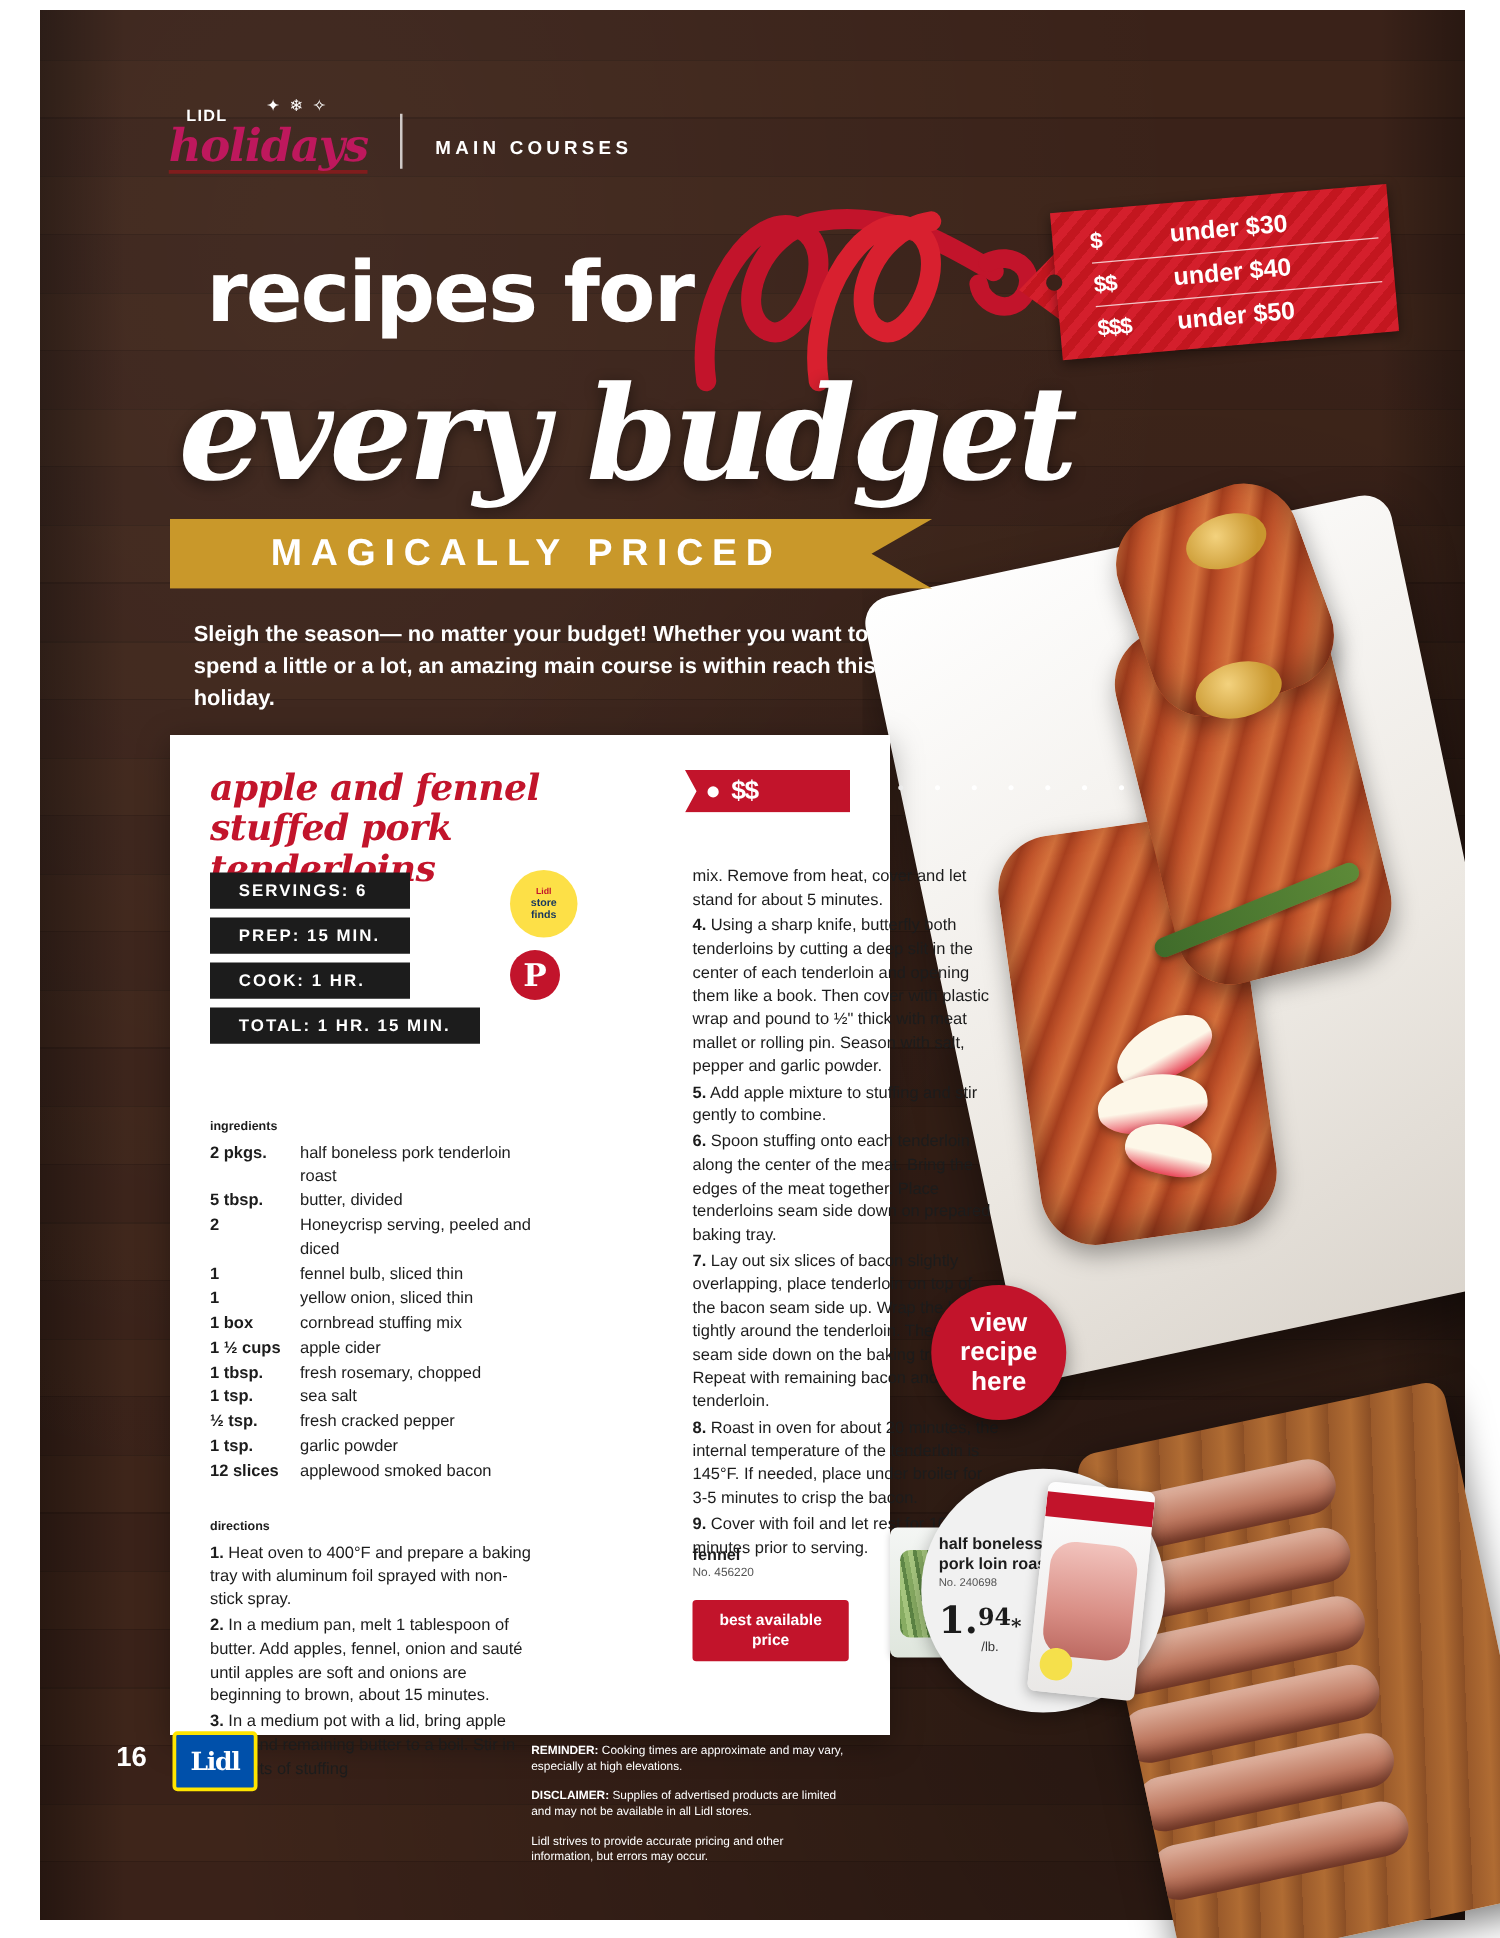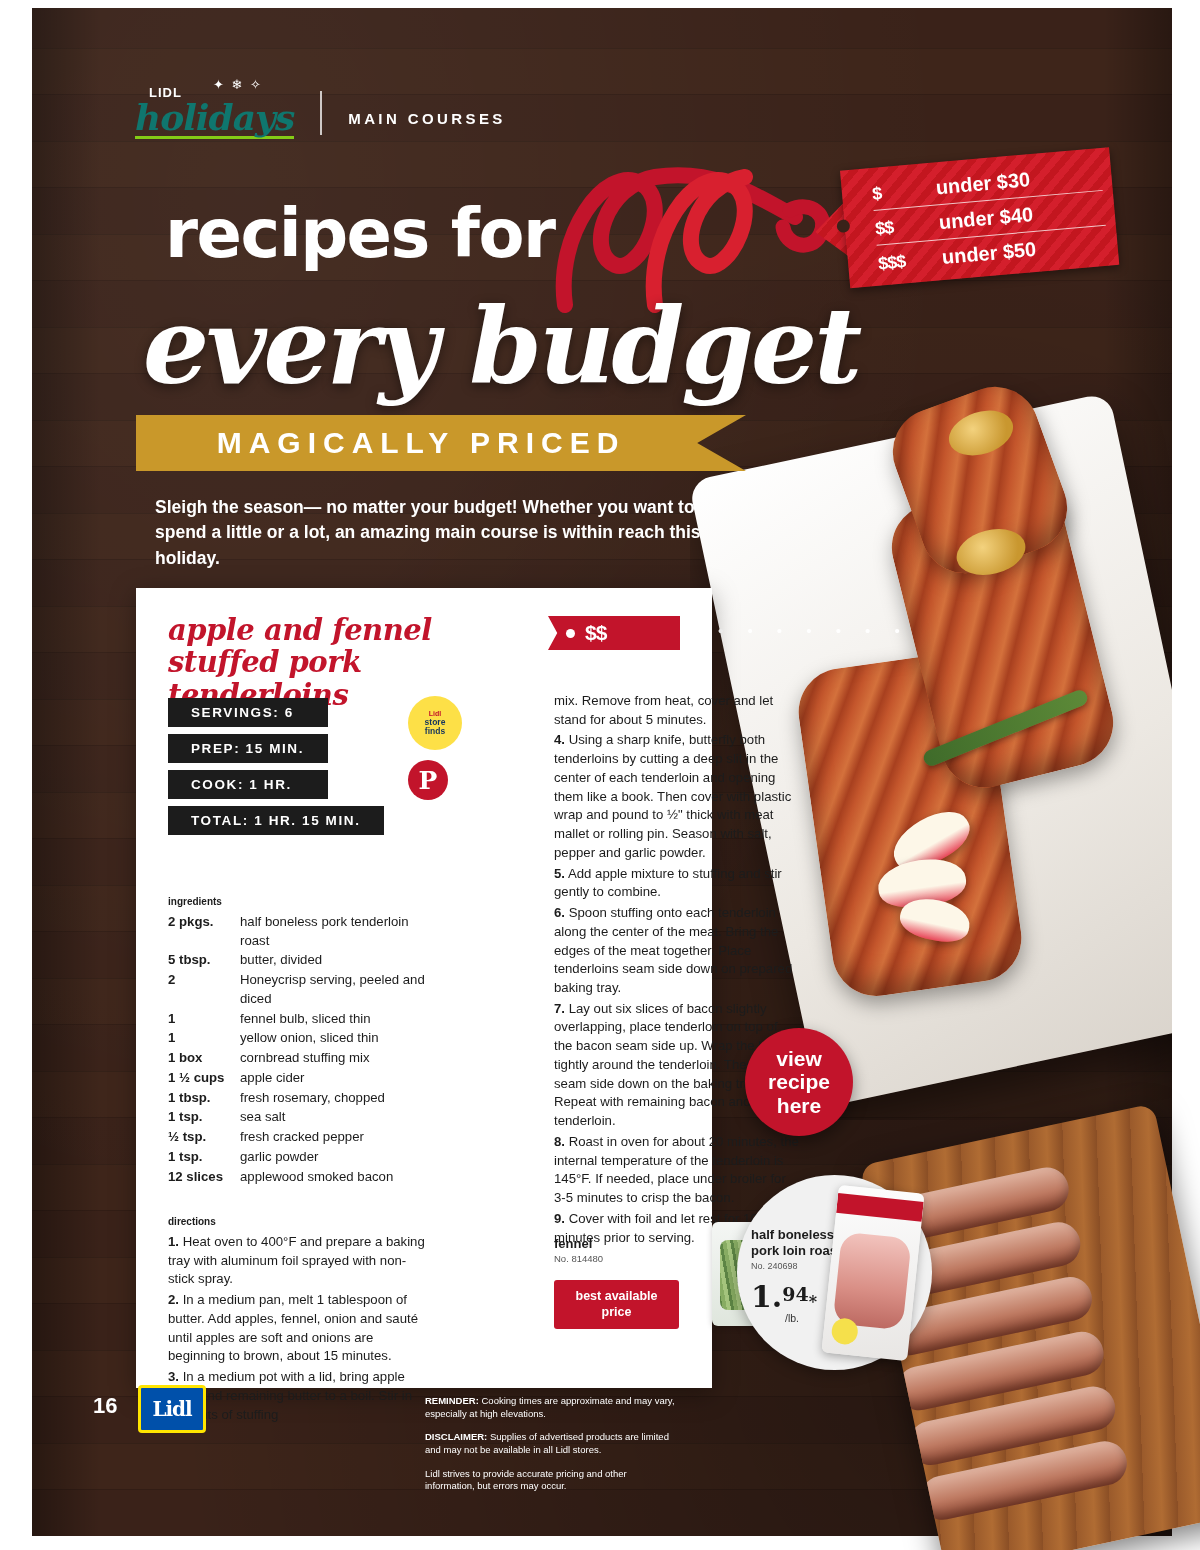--- a/index.html
+++ b/index.html
@@ -32,22 +32,22 @@
 
   
   .hdr { position:absolute; left:135px; top:85px; display:flex; align-items:flex-end; gap:26px; z-index:8;}
   .lidl-holidays { position:relative; color:#fff; }
   .lidl-mini {
     font-family:"Liberation Sans", sans-serif; font-weight:bold; font-size:13px;
     letter-spacing:1px; color:#fff; margin-left:14px;
   }
   .holidays-word {
     font-family:"DejaVu Serif", serif; font-style:italic; font-weight:bold;
-    font-size:36px; color:#0f766e; line-height:.95; letter-spacing:-1px;
-    border-bottom:3px solid #84cc16; padding-bottom:2px; display:inline-block;
+    font-size:36px; color:#be185d; line-height:.95; letter-spacing:-1px;
+    border-bottom:3px solid #7f1d1d; padding-bottom:2px; display:inline-block;
   }
   .snowflakes { position:absolute; left:78px; top:-8px; color:#fff; font-size:13px; letter-spacing:2px;}
   .vrule { width:2px; height:44px; background:rgba(255,255,255,.75); margin-bottom:4px;}
   .main-courses {
     color:#ffffff; font-size:15px; font-weight:bold; letter-spacing:3.4px;
     margin-bottom:12px;
   }
 
   
   .ribbon-art { position:absolute; left:545px; top:155px; width:330px; height:160px; z-index:5;}
@@ -490,21 +490,21 @@
         <span>Roast in oven for about 20 minutes, the internal temperature of the tenderloin is 145°F. If needed, place under broiler for 3-5 minutes to crisp the bacon.</span>
       </p>
       <p class="dir-p">
         <b>9.</b>
         <span>Cover with foil and let rest for 10 minutes prior to serving.</span>
       </p>
     </div>
 
     <div class="fennel-block">
       <div class="fennel-name">fennel</div>
-      <div class="fennel-no">No. 814480</div>
+      <div class="fennel-no">No. 456220</div>
       <div class="best-price">best available price</div>
       <div class="fennel-pack">
         <div class="green"></div>
       </div>
     </div>
   </div>
 
   <div class="view-here">view recipe here</div>
 
   <div class="product">

